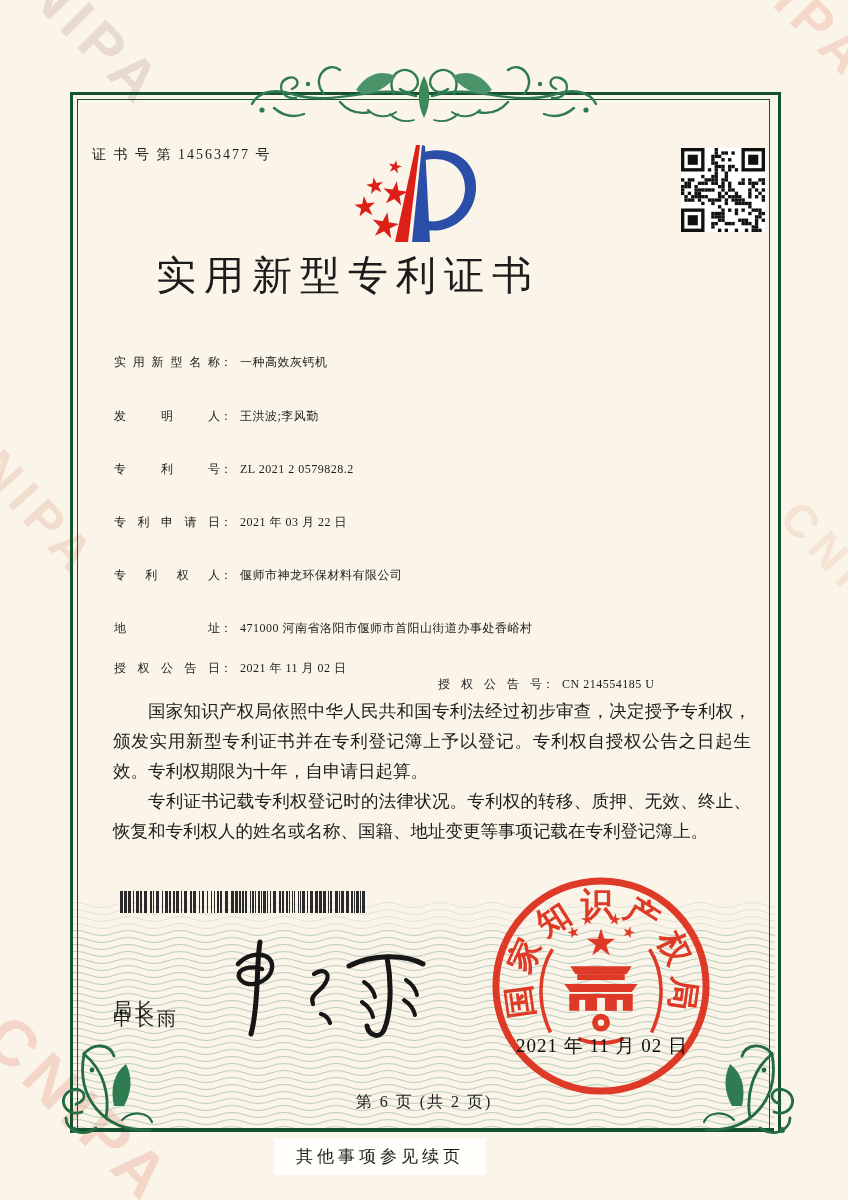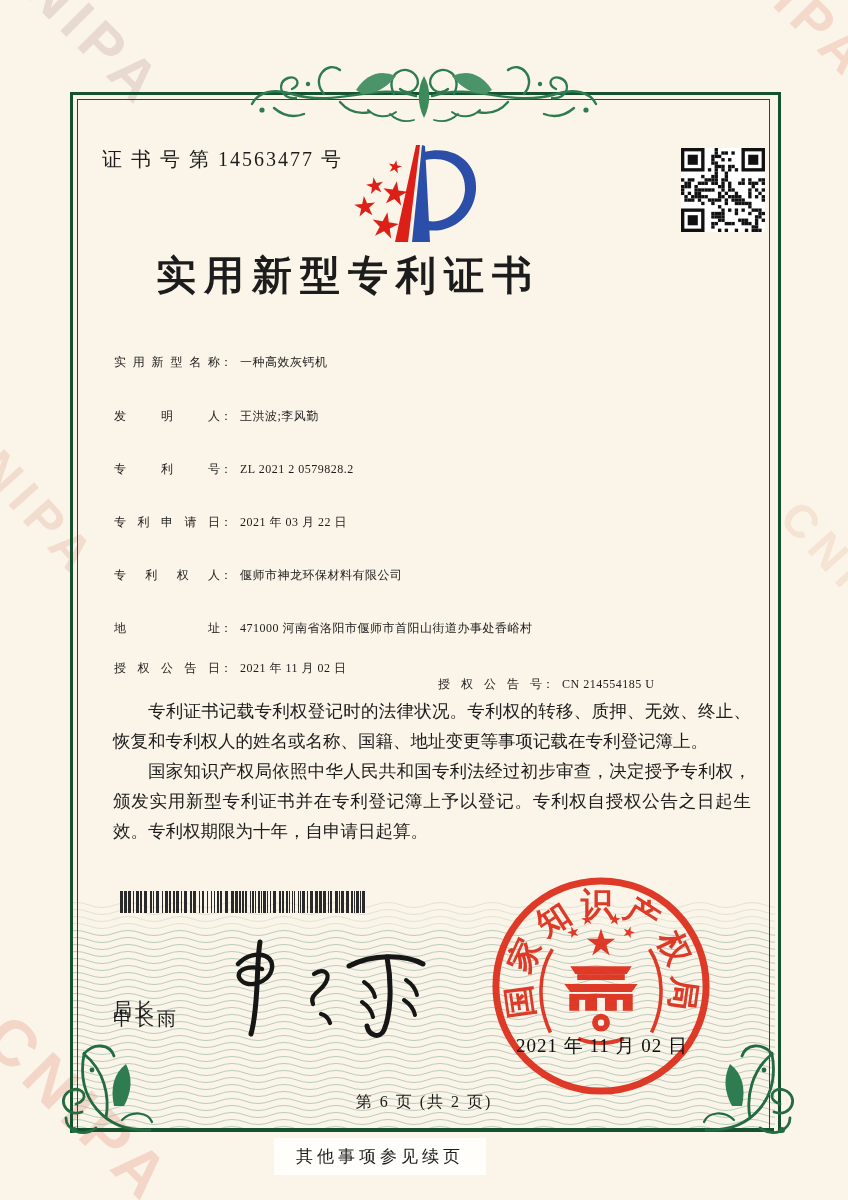--- a/index.html
+++ b/index.html
@@ -14,24 +14,24 @@
   .wm3{top:468px;left:-72px;font-size:50px;transform:rotate(48deg);color:rgba(225,172,152,.32);}
   .wm4{top:548px;left:760px;font-size:46px;transform:rotate(48deg);color:rgba(235,192,172,.34);}
   .wm5{top:1072px;left:-38px;font-size:64px;transform:rotate(45deg);color:rgba(230,162,140,.36);}
   
   .frame-outer{left:70px;top:92px;width:705px;height:1038px;
       border-top:3px solid #16522f;border-left:3px solid #16522f;border-right:3px solid #16522f;}
   .frame-inner{left:77px;top:99px;width:691px;height:1031px;
       border-top:1px solid #16522f;border-left:1px solid #16522f;border-right:1px solid #16522f;}
   .frame-bottom{left:72px;top:1128px;width:702px;height:4px;background:#16522f;}
   
-  .cert-no{left:102px;top:146px;font-size:20px;letter-spacing:2px;}
+  .cert-no{left:92px;top:146px;font-size:14px;letter-spacing:2px;}
   .logo{left:350px;top:136px;}
   .qr{left:681px;top:148px;}
-  .title{left:0;top:248px;width:696px;text-align:center;font-size:40px;font-weight:bold;
+  .title{left:0;top:248px;width:696px;text-align:center;font-size:40px;font-weight:normal;
          letter-spacing:8px;padding-left:0;box-sizing:border-box;}
   
   .frow{position:absolute;left:114px;width:648px;font-size:12px;white-space:nowrap;}
   .flabel{display:inline-block;width:106px;text-align:justify;text-align-last:justify;}
   .fcolon{display:inline-block;width:20px;}
   .fvalue{letter-spacing:.5px;}
   .grant-field{position:absolute;left:324px;top:16px;white-space:nowrap;}
   .grant-field .flabel{width:104px;}
   
   .bodytext{left:113px;top:696px;width:638px;font-size:17.5px;line-height:30px;
@@ -375,22 +375,22 @@
   <span class="flabel">地址</span><span class="fcolon">：</span><span class="fvalue">471000 河南省洛阳市偃师市首阳山街道办事处香峪村</span>
 </div>
 <div class="frow" style="top:660px">
   <span class="flabel">授权公告日</span><span class="fcolon">：</span><span class="fvalue">2021 年 11 月 02 日</span>
   <span class="grant-field">
     <span class="flabel">授权公告号</span><span class="fcolon">：</span><span class="fvalue">CN 214554185 U</span>
   </span>
 </div>
 
 <div class="abs bodytext">
+  <p>国家知识产权局依照中华人民共和国专利法经过初步审查，决定授予专利权，颁发实用新型专利证书并在专利登记簿上予以登记。专利权自授权公告之日起生效。专利权期限为十年，自申请日起算。</p>
   <p>专利证书记载专利权登记时的法律状况。专利权的转移、质押、无效、终止、恢复和专利权人的姓名或名称、国籍、地址变更等事项记载在专利登记簿上。</p>
-  <p>国家知识产权局依照中华人民共和国专利法经过初步审查，决定授予专利权，颁发实用新型专利证书并在专利登记簿上予以登记。专利权自授权公告之日起生效。专利权期限为十年，自申请日起算。</p>
 </div>
 
 <svg id="barcode-svg" class="abs barcode" width="252" height="22" viewBox="0 0 252 22">
     <rect x="0" y="0" width="3" height="22" fill="#2a2a2a"></rect>
     <rect x="4" y="0" width="3" height="22" fill="#2a2a2a"></rect>
     <rect x="8" y="0" width="3" height="22" fill="#2a2a2a"></rect>
     <rect x="13" y="0" width="1" height="22" fill="#2a2a2a"></rect>
     <rect x="16" y="0" width="3" height="22" fill="#2a2a2a"></rect>
     <rect x="20" y="0" width="2" height="22" fill="#2a2a2a"></rect>
     <rect x="24" y="0" width="3" height="22" fill="#2a2a2a"></rect>

